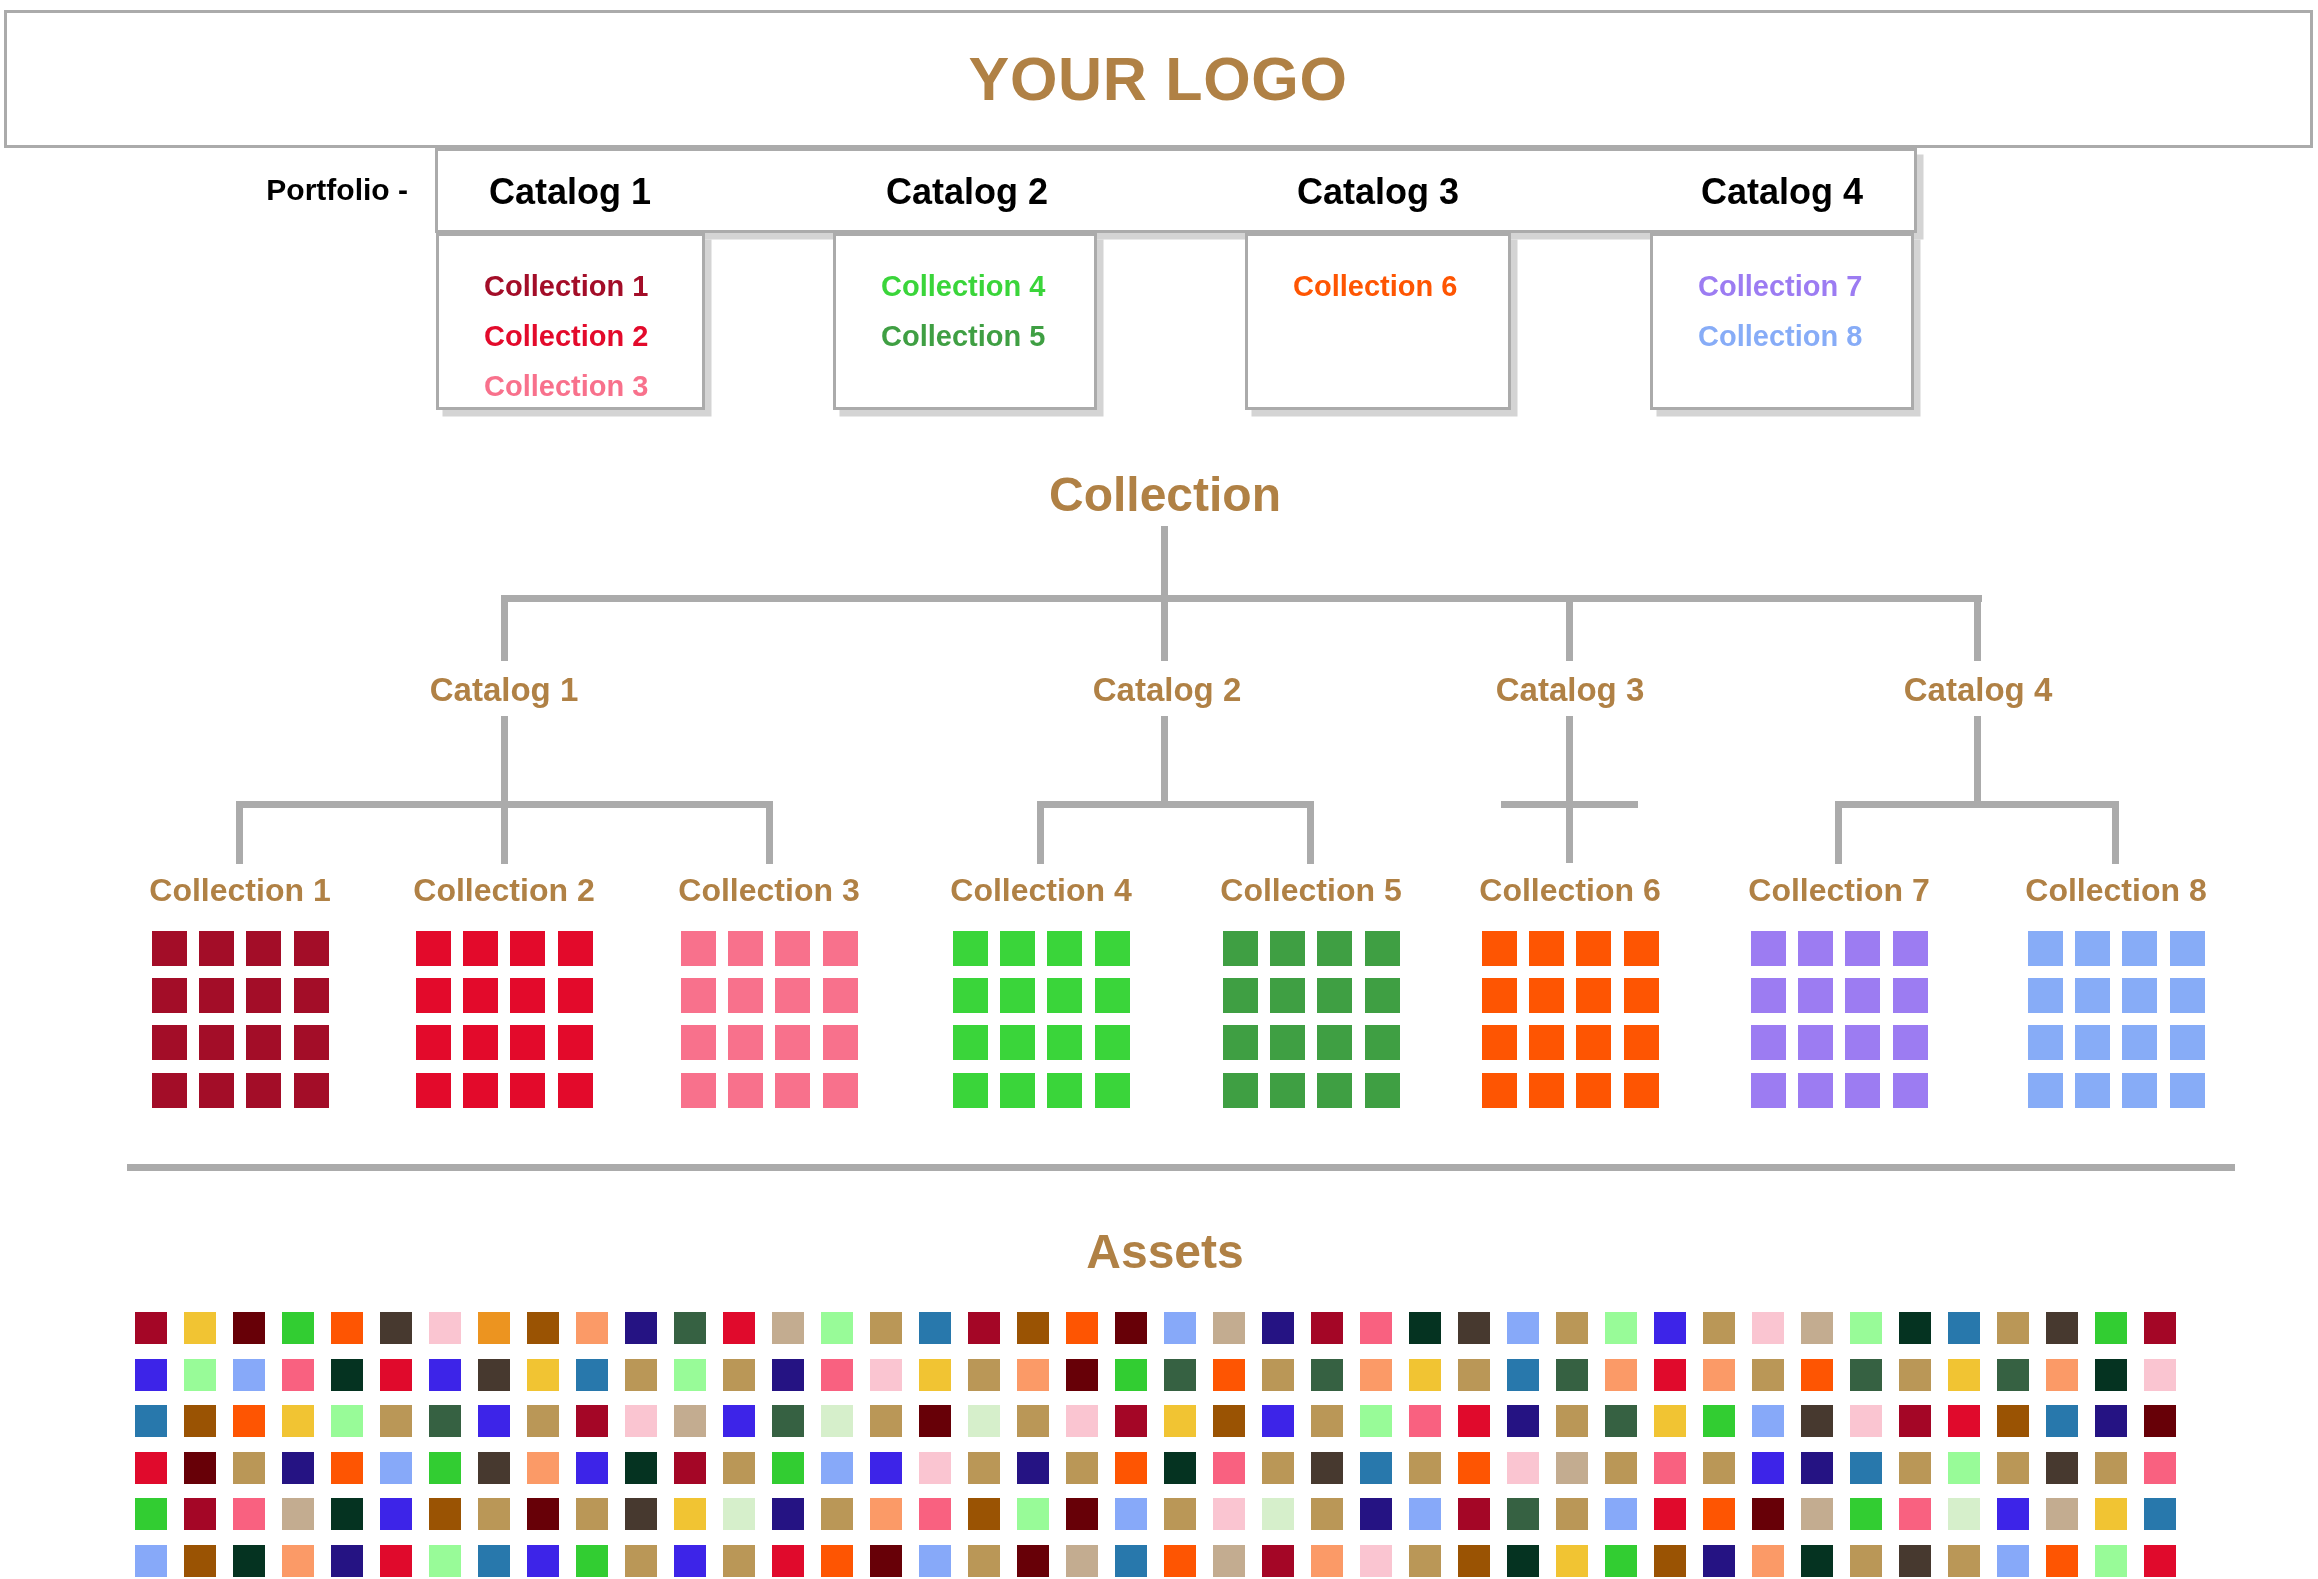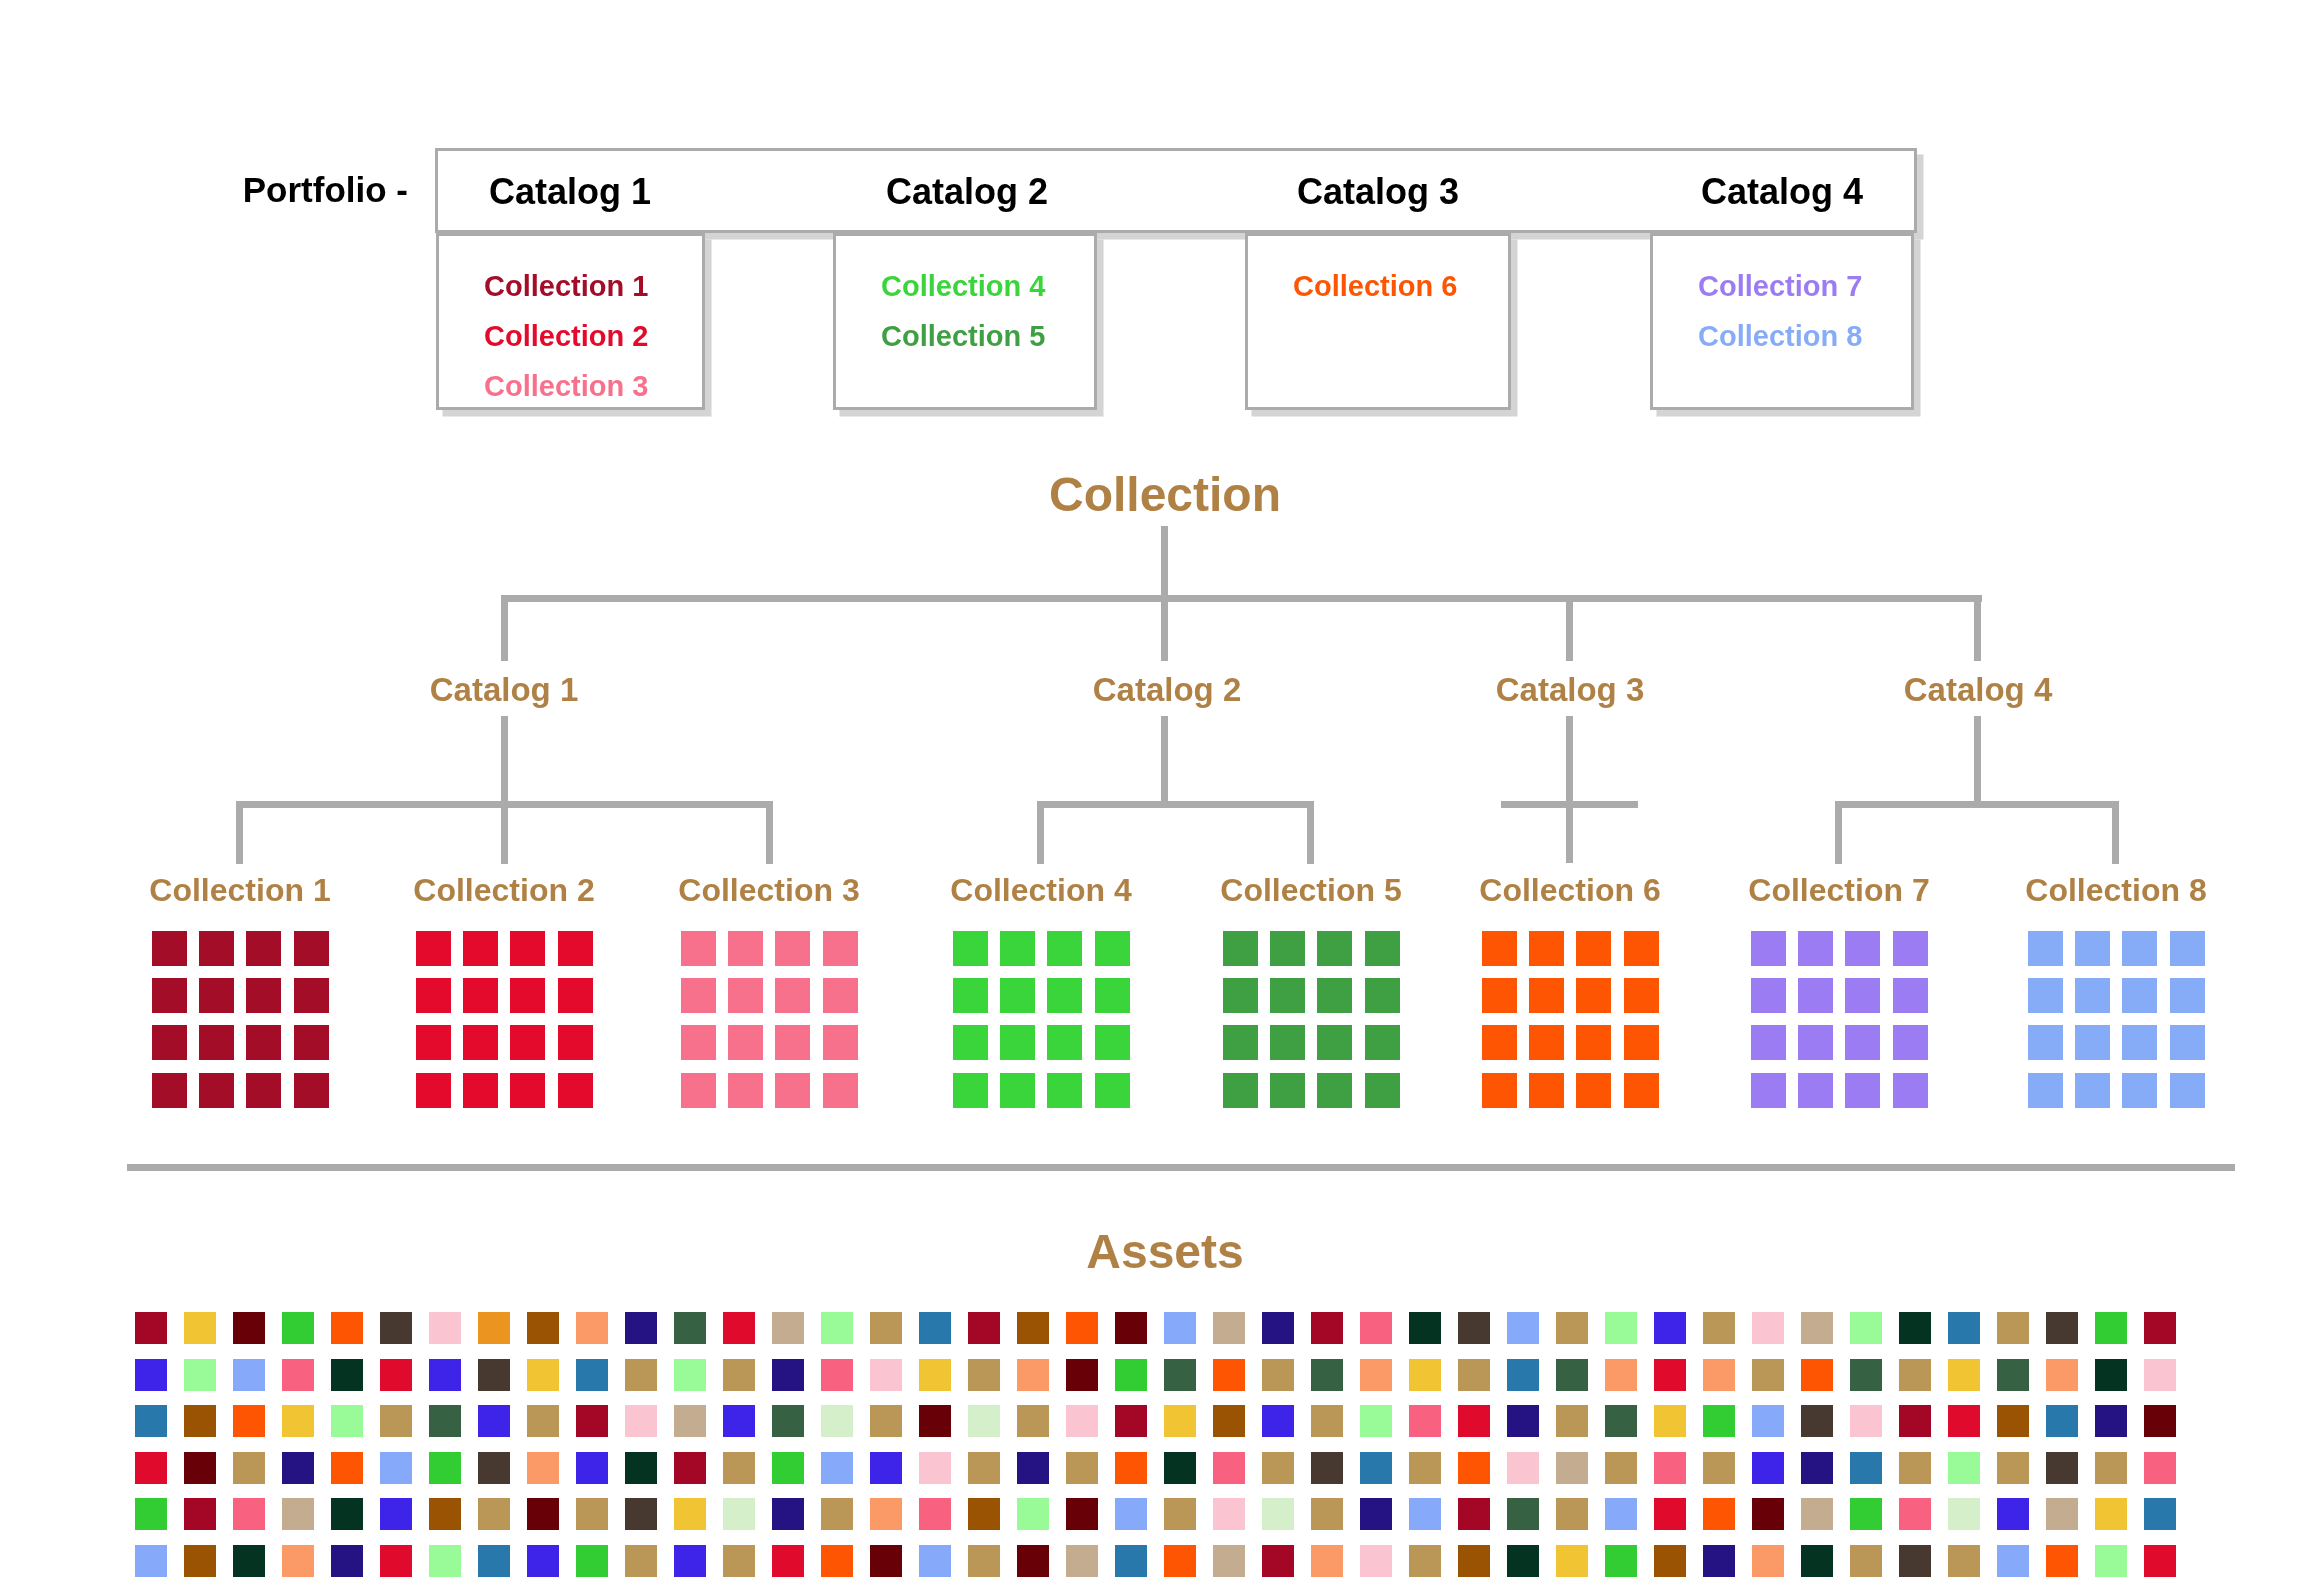--- a/index.html
+++ b/index.html
@@ -10,21 +10,21 @@
   
   .logo-box{
     position:absolute;left:3.6px;top:10px;width:2309px;height:138px;
     border:3.6px solid #ababab;background:#fff;box-sizing:border-box;
     display:flex;align-items:center;justify-content:center;
   }
   .logo-text{font-size:61px;letter-spacing:0.7px;color:#b08145;}
   
   .portfolio-dash{
     position:absolute;left:173px;top:167px;width:235px;height:46px;
-    font-size:35px;color:#000;text-align:right;line-height:46px;
+    font-size:30px;color:#000;text-align:right;line-height:46px;
   }
   .catalog-strip{
     position:absolute;left:435px;top:148px;width:1482px;height:85px;
     border:3.6px solid #ababab;background:#fff;box-sizing:border-box;
     box-shadow:6.5px 6.5px 0 #d4d4d4;
   }
   .cat-top-label{
     position:absolute;top:170px;height:43px;line-height:43px;
     transform:translateX(-50%);font-size:36px;color:#000;white-space:nowrap;
   }
@@ -61,20 +61,23 @@
     grid-template-columns:repeat(42,32px);grid-auto-rows:32px;
     column-gap:17px;row-gap:14.6px;
   }
   .asset-grid .cell{width:32px;height:32px;}
 </style>
 </head>
 <body>
 
 <div class="canvas">
 
+  <div class="logo-box">
+    <span class="logo-text">YOUR LOGO</span>
+  </div>
 
   <div class="portfolio-dash">Portfolio -</div>
   <div class="catalog-strip"></div>
 
   <div class="cat-top-label" style="left:570px">Catalog 1</div>
   <div class="cat-top-label" style="left:967px">Catalog 2</div>
   <div class="cat-top-label" style="left:1378px">Catalog 3</div>
   <div class="cat-top-label" style="left:1782px">Catalog 4</div>
 
   <div class="coll-box" style="left:436px;width:269px">

